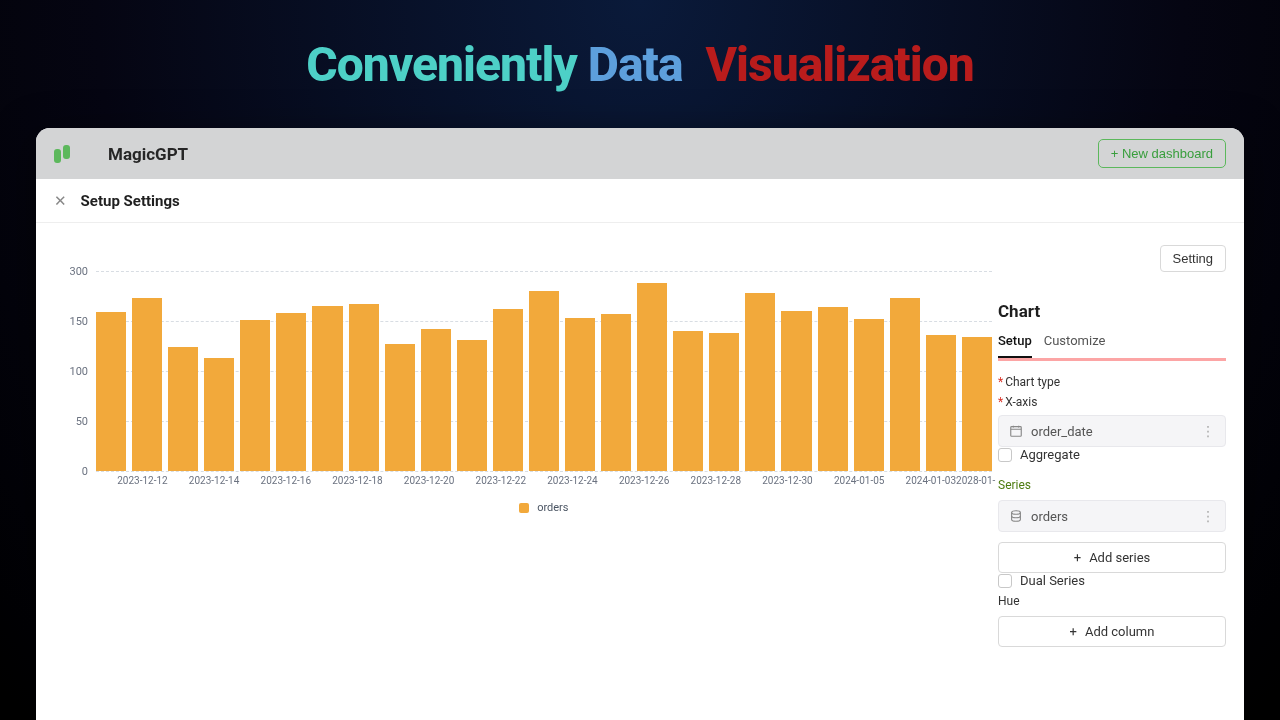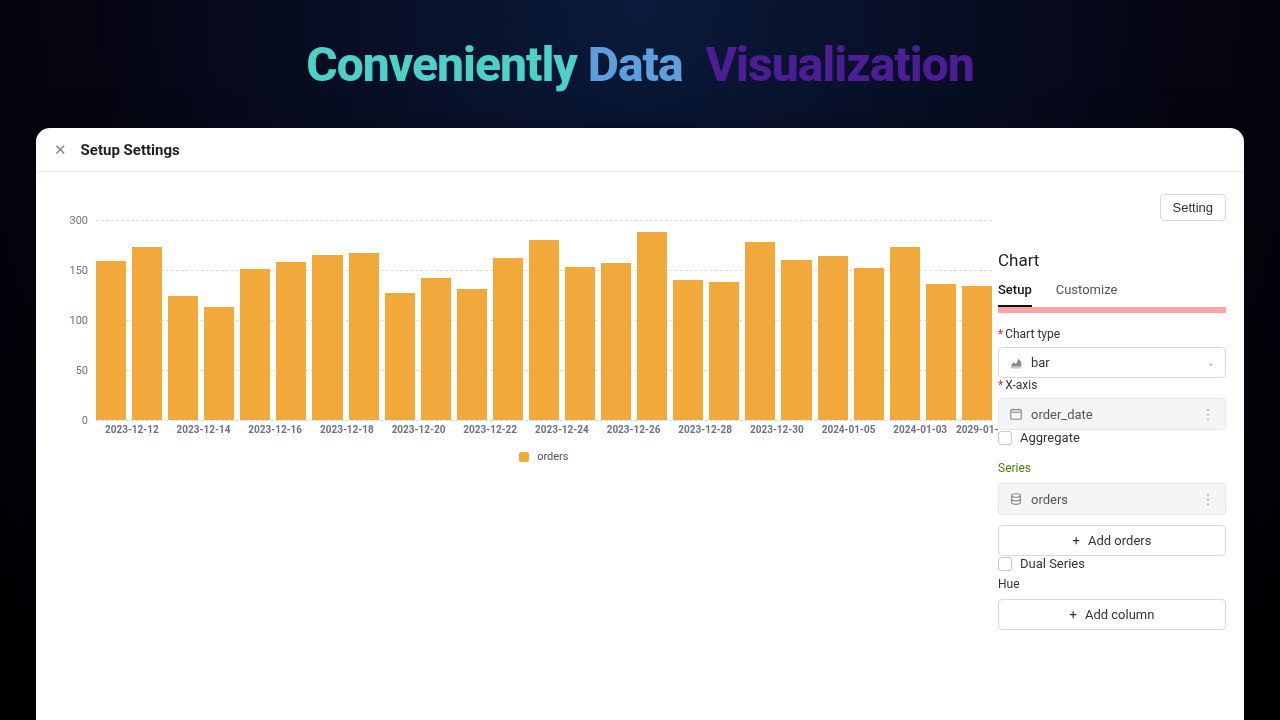--- a/index.html
+++ b/index.html
@@ -14,21 +14,21 @@
   .hero {
     text-align: center;
     padding-top: 36px;
     font-size: 48px;
     font-weight: 800;
     letter-spacing: -1px;
     color: #fff;
   }
   .hero .w1 { color: #4dd0c7; }
   .hero .w2 { color: #5d9fdc; }
-  .hero .w3 { color: #4c1d95; margin-left: 12px; }
+  .hero .w3 { color: #b91c1c; margin-left: 12px; }
   .promo-window {
     position: absolute;
     top: 128px;
     left: 36px;
     right: 36px;
     bottom: 0;
     background: #fff;
     border-radius: 14px 14px 0 0;
     overflow: hidden;
     box-shadow: 0 10px 40px rgba(0,0,0,0.5);
@@ -163,24 +163,23 @@
     position: absolute;
     left: 44px;
     right: 0;
     top: 204px;
     display: flex;
     font-size: 10px;
     color: #6b7280;
   }
   .x-tick {
     width: calc((100% / 25) * 2);
-    text-align: center;
+    text-align: right;
     white-space: nowrap;
     overflow: visible;
-    font-weight: bold;
   }
   .legend {
     position: absolute;
     top: 230px;
     left: 44px;
     right: 0;
     text-align: center;
     font-size: 11px;
     color: #4b5563;
   }
@@ -198,27 +197,27 @@
     right: 18px;
     top: 78px;
     width: 228px;
     bottom: 0;
     background: #fff;
     font-size: 13px;
     color: #1f1f1f;
   }
   .panel-title {
     font-size: 17px;
-    font-weight: 400;
+    font-weight: 700;
     margin-bottom: 12px;
   }
   .tabs {
     display: flex;
-    gap: 24px;
-    border-bottom: 6px solid #fca5a5;
+    gap: 12px;
+    border-bottom: 3px solid #fca5a5;
     margin-bottom: 14px;
   }
   .tab {
     padding-bottom: 8px;
     color: #555;
     cursor: pointer;
     font-size: 13px;
   }
   .tab.active {
     color: #111;
@@ -291,20 +290,30 @@
 <body>
 
 <div class="hero">
   <span class="w1">Conveniently</span>
   <span class="w2">Data</span>
   <span class="w3">Visualization</span>
 </div>
 
 <div class="promo-window">
 
+  <div class="app-header">
+    <div class="logo">
+      <div class="logo-mark">
+          <span></span>
+          <span></span>
+        </div>
+      <span class="logo-text">MagicGPT</span>
+    </div>
+    <button class="new-dash-btn">+ New dashboard</button>
+  </div>
 
   <div class="subheader">
     <span class="close-x">✕</span>
     <span class="sub-title">Setup Settings</span>
   </div>
 
   <div class="content-area">
 
     <button class="setting-btn">Setting</button>
 
@@ -356,47 +365,38 @@
           <div class="x-tick">2023-12-16</div>
           <div class="x-tick">2023-12-18</div>
           <div class="x-tick">2023-12-20</div>
           <div class="x-tick">2023-12-22</div>
           <div class="x-tick">2023-12-24</div>
           <div class="x-tick">2023-12-26</div>
           <div class="x-tick">2023-12-28</div>
           <div class="x-tick">2023-12-30</div>
           <div class="x-tick">2024-01-05</div>
           <div class="x-tick">2024-01-03</div>
-          <div class="x-tick" style="width: calc(4%);">2029-01-</div>
+          <div class="x-tick" style="width: calc(4%);">2028-01-</div>
         </div>
       <div class="legend">
         <span class="legend-swatch"></span>
         <span>orders</span>
       </div>
     </div>
 
     <div class="panel">
       <div class="panel-title">Chart</div>
 
       <div class="tabs">
         <div class="tab active">Setup</div>
         <div class="tab">Customize</div>
       </div>
 
       <div class="section-gap">
         <div class="field-label"><span class="req">*</span><span>Chart type</span></div>
-        <div class="select-box">
-          <span class="small-icon">
-            <svg viewBox="0 0 16 16" width="14" height="14" fill="currentColor">
-                <path d="M2 13h12v1H2zM2 12l3-5 3 2 3-6 3 4v5H2z"></path>
-              </svg>
-          </span>
-          <span>bar</span>
-          <span class="caret">⌄</span>
-        </div>
       </div>
 
       <div class="section-gap">
         <div class="field-label"><span class="req">*</span><span>X-axis</span></div>
         <div class="pill-box">
           <span class="small-icon">
             <svg viewBox="0 0 16 16" width="14" height="14" fill="none" stroke="currentColor" stroke-width="1.3">
                 <rect x="2" y="3" width="12" height="11" rx="1"></rect>
                 <path d="M2 6h12M5 2v2M11 2v2"></path>
               </svg>
@@ -418,21 +418,21 @@
               <ellipse cx="8" cy="4" rx="5" ry="2"></ellipse>
               <path d="M3 4v8c0 1.1 2.2 2 5 2s5-.9 5-2V4"></path>
               <path d="M3 8c0 1.1 2.2 2 5 2s5-.9 5-2"></path>
             </svg>
         </span>
         <span>orders</span>
         <span class="dots">⋮</span>
       </div>
       <div class="ghost-btn section-gap">
         <span>+</span>
-        <span>Add orders</span>
+        <span>Add series</span>
       </div>
 
       <div class="checkbox-row" style="margin-bottom:6px">
         <span class="cb"></span>
         <span>Dual Series</span>
       </div>
 
       <div class="field-label" style="margin-bottom:8px">Hue</div>
       <div class="ghost-btn">
         <span>+</span>

